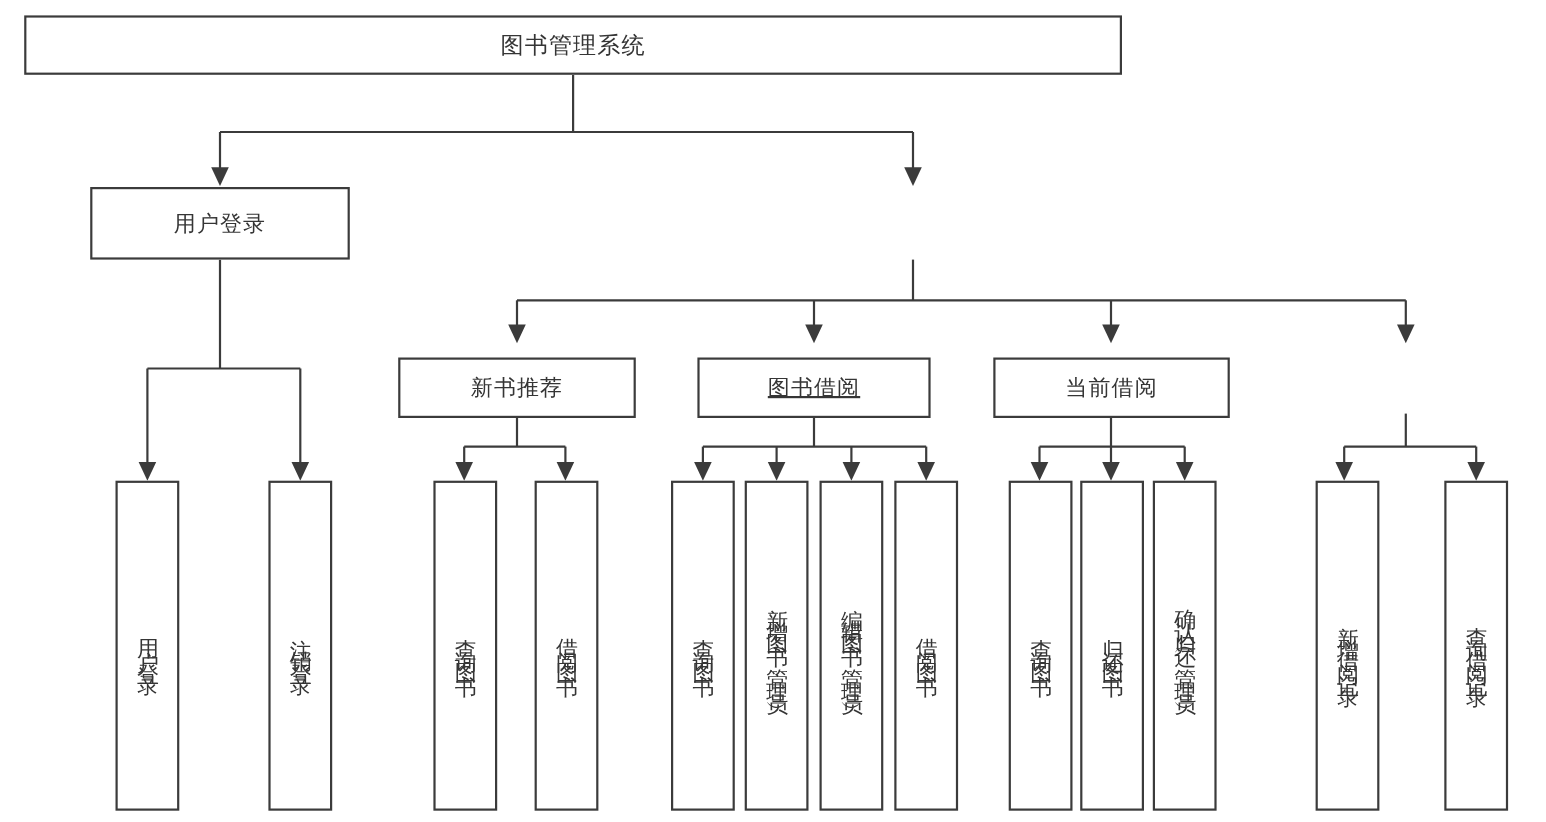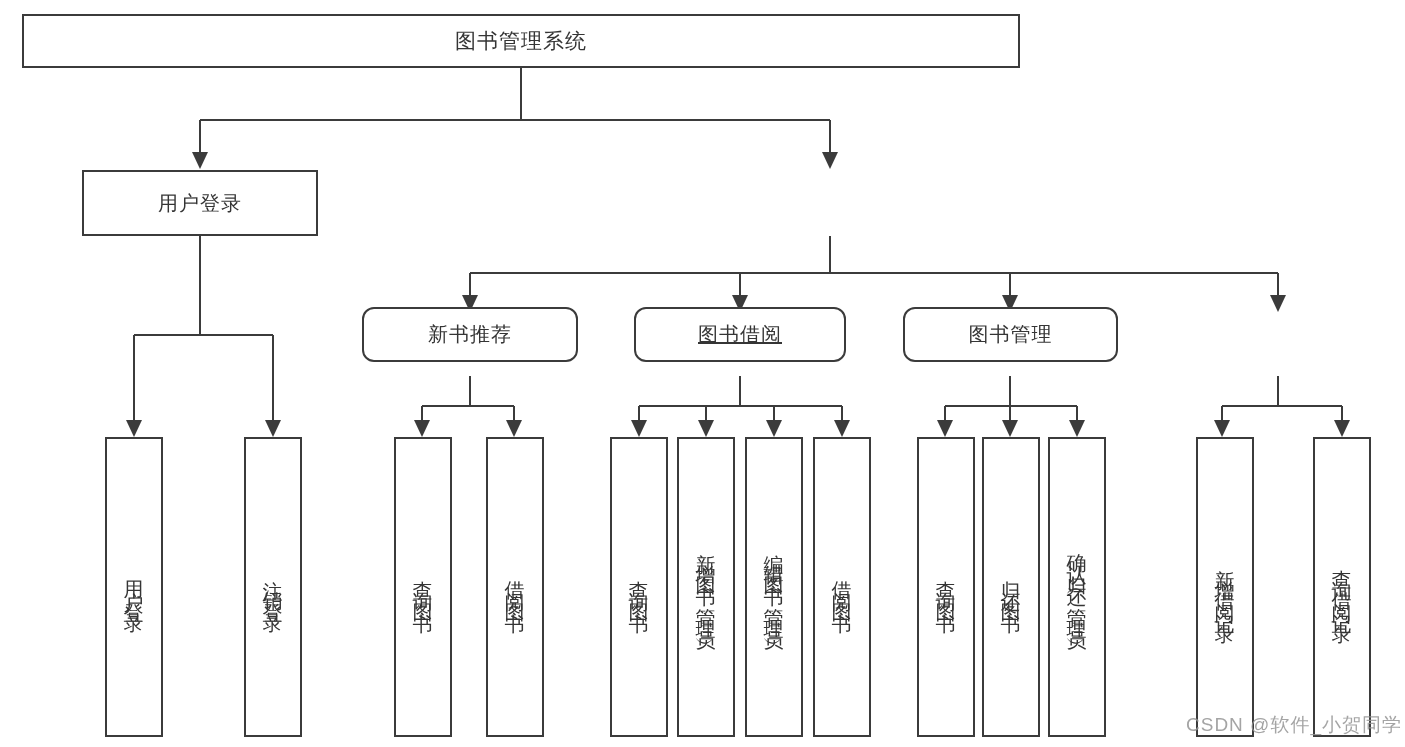--- a/index.html
+++ b/index.html
@@ -24,21 +24,21 @@
     display: flex;
     align-items: center;
     justify-content: center;
     color: #353535;
     z-index: 2;
   }
   .lvl1 { left: 22px;  top: 14px;  width: 998px; height: 54px; font-size: 21px; letter-spacing: 1px; }
   .lvl2 { top: 170px; width: 236px; height: 66px; font-size: 20px; letter-spacing: 1px; }
   .lvl2.pos-a { left: 82px; }
   .lvl2.pos-b { left: 712px; }
-  .lvl3 { top: 307px; height: 55px; font-size: 20px; letter-spacing: 1px; border-radius: 12px; }
+  .lvl3 { top: 325px; height: 55px; font-size: 20px; letter-spacing: 1px; }
   .lvl3.pos-a { left: 362px;  width: 216px; }
   .lvl3.pos-b { left: 634px;  width: 212px; text-decoration: underline; }
   .lvl3.pos-c { left: 903px;  width: 215px; }
   .lvl3.pos-d { left: 1173px; width: 214px; }
   .leaf { top: 437px; width: 58px; height: 300px; }
   .leaf .vtext {
     writing-mode: vertical-rl;
     text-orientation: mixed;
     font-size: 20px;
     line-height: 1.1;
@@ -136,21 +136,21 @@
     <span>用户登录</span>
   </div>
 
   <div class="node lvl3 pos-a">
     <span>新书推荐</span>
   </div>
   <div class="node lvl3 pos-b">
     <span>图书借阅</span>
   </div>
   <div class="node lvl3 pos-c">
-    <span>图书管理</span>
+    <span>当前借阅</span>
   </div>
 
   <div class="node leaf" style="left:105px">
     <span class="vtext">用户登录</span>
   </div>
   <div class="node leaf" style="left:244px">
     <span class="vtext">注销登录</span>
   </div>
   <div class="node leaf" style="left:394px">
     <span class="vtext">查询图书</span>
@@ -179,15 +179,14 @@
   <div class="node leaf" style="left:1048px">
     <span class="vtext">确认归还（管理员）</span>
   </div>
   <div class="node leaf" style="left:1196px">
     <span class="vtext">新增借阅记录</span>
   </div>
   <div class="node leaf" style="left:1313px">
     <span class="vtext">查询借阅记录</span>
   </div>
 
-  <div class="watermark">CSDN @软件_小贺同学</div>
 
 </div>
 
 </body></html>

